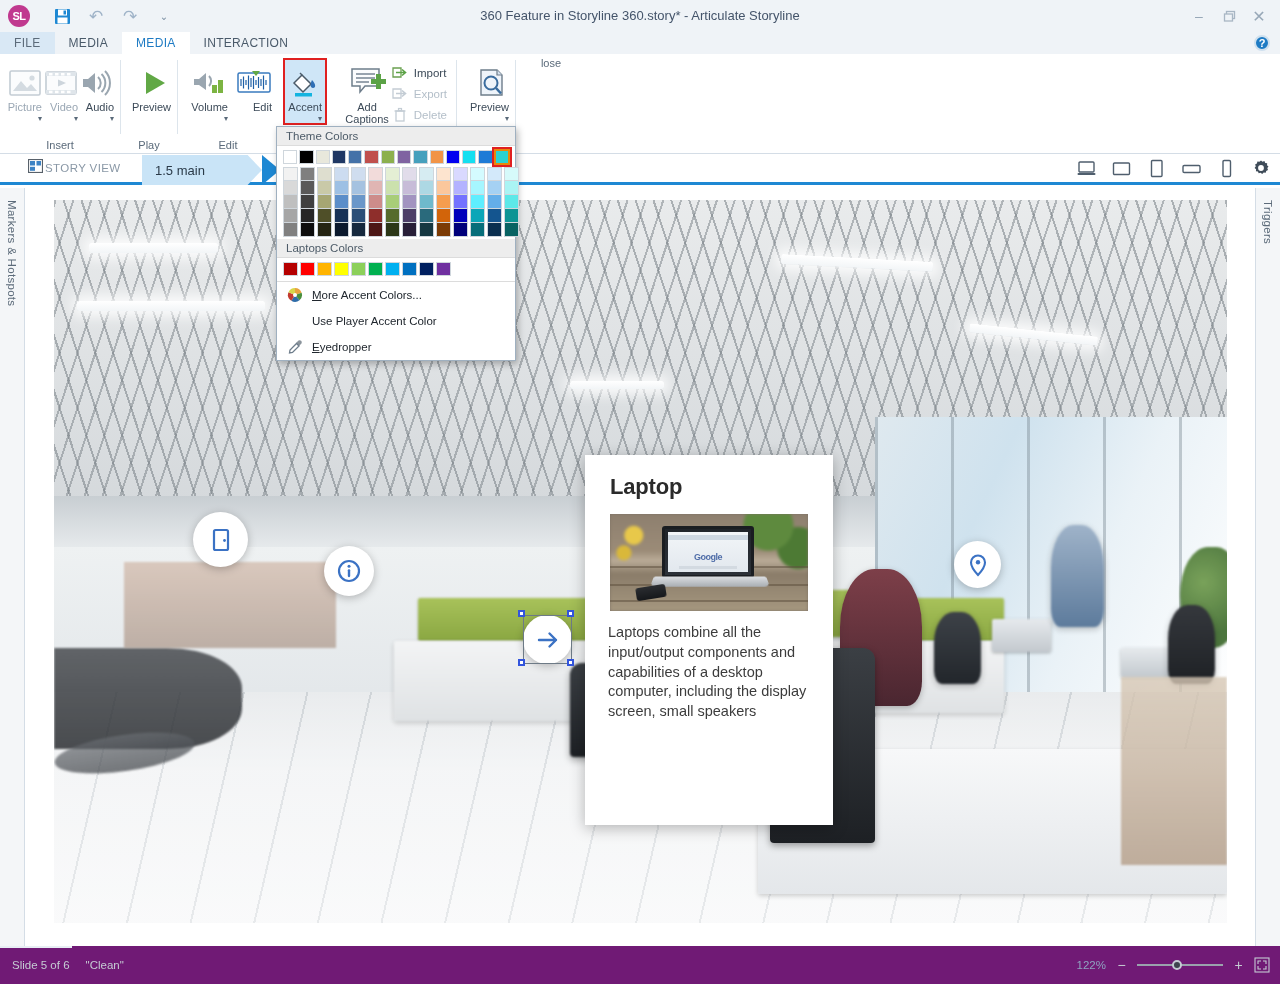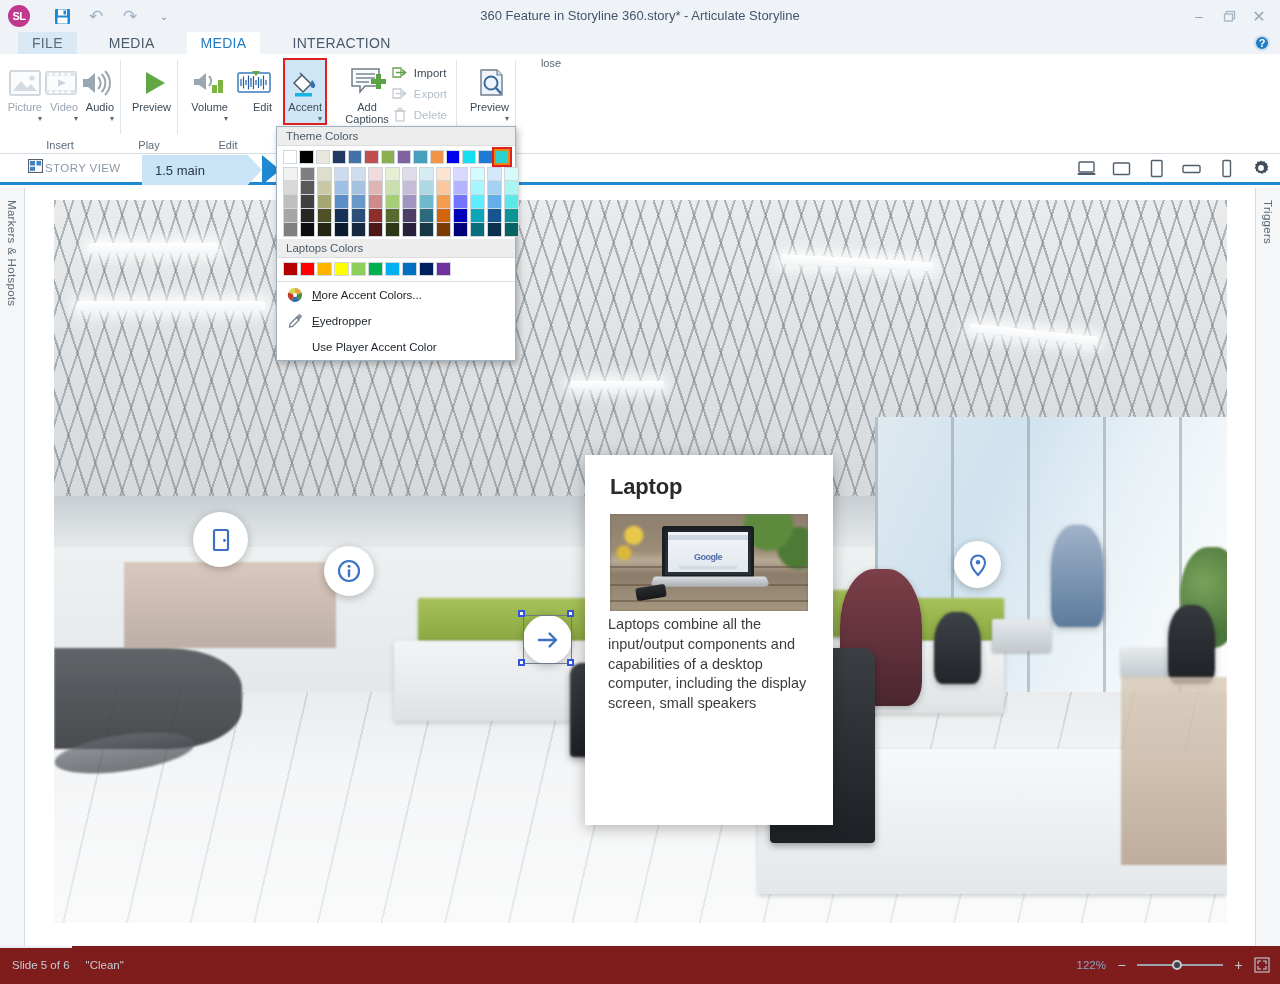--- a/index.html
+++ b/index.html
@@ -34,22 +34,22 @@
   .wc { width:30px; height:28px; display:flex; align-items:center; justify-content:center;
         color:#98a8b8; font-size:14px; cursor:pointer; }
   .wc.close { font-size:16px; }
 
   
   .tabbar {
     position:absolute; left:0; top:32px; width:1280px; height:22px;
     background:#eff3f7; display:flex; align-items:stretch;
   }
   .tab {
-    padding:0 14px; font-size:14px; color:#4a5a6a; letter-spacing:.3px;
-    display:flex; align-items:center; cursor:pointer;margin-left:18px;
+    padding:0 14px; font-size:12px; color:#4a5a6a; letter-spacing:.3px;
+    display:flex; align-items:center; cursor:pointer;
   }
   .tab.file { background:#d9e8f5; color:#5c6b7a; }
   .tab.active { background:#ffffff; color:#1e7bc4; }
   .help-btn {
     position:absolute; right:10px; top:3px; width:16px; height:16px; border-radius:50%;
     background:#1e7bc4; color:#fff; font-size:11px; font-weight:bold;
     display:flex; align-items:center; justify-content:center; cursor:pointer;
     border:2px solid #cfe0ee;
   }
 
@@ -286,21 +286,21 @@
     background:linear-gradient(#dcdfe2,#a9aeb3);
     border-radius:2px 2px 5px 5px;
     transform: perspective(60px) rotateX(22deg);
   }
   .ci-phone {
     position:absolute; left:26px; top:72px; width:30px; height:13px;
     background:linear-gradient(#2a2d31,#16181b); border-radius:3px;
     transform: rotate(-9deg);
   }
   .card-body {
-    padding:4px 23px 0 23px; font-size:14.5px; line-height:19.8px; color:#3c3c3c;
+    padding:12px 23px 0 23px; font-size:14.5px; line-height:19.8px; color:#3c3c3c;
   }
   .player-wrap {
     position:absolute; left:12px; top:296px; width:224px; height:59px;
     border:3px solid #e02020;
   }
   .player-dash {
     position:absolute; inset:4px; border:2px dashed #1c3f9e;
   }
   .player {
     position:absolute; left:9px; top:9px; width:198px; height:33px;
@@ -316,21 +316,21 @@
   .track-fill { position:absolute; left:0; top:0; height:4px; width:55%; background:#14cdf0; border-radius:2px; }
   .track-knob {
     position:absolute; left:55%; top:50%; transform:translate(-50%,-50%);
     width:12px; height:12px; border-radius:50%; background:#14cdf0; cursor:pointer;
   }
   .time { font-size:12.5px; color:#555; white-space:nowrap; }
 
   
   .statusbar {
     position:absolute; left:0; top:946px; width:1280px; height:38px;
-    background:#7f1d1d; display:flex; align-items:center;
+    background:#701a75; display:flex; align-items:center;
   }
   .sb-text { font-size:11.5px; color:#c5cbd3; margin-left:12px; }
   .sb-text2 { font-size:11.5px; color:#c5cbd3; margin-left:16px; }
   .zoomarea { position:absolute; right:10px; top:0; height:38px; display:flex; align-items:center; gap:9px; }
   .zoom-pct { font-size:11.5px; color:#8fa3c0; }
   .z-btn { color:#c5cbd3; font-size:14px; cursor:pointer; width:13px; text-align:center; }
   .z-track { position:relative; width:86px; height:2px; background:#9aa2ad; }
   .z-knob {
     position:absolute; left:46%; top:50%; transform:translate(-50%,-50%);
     width:10px; height:10px; border-radius:50%; background:#3d434d; border:2px solid #c5cbd3; cursor:pointer;
@@ -728,31 +728,31 @@
           <path d="M8 8 L14.6 5.8 A7 7 0 0 1 12.5 13.3 Z" fill="#4a8f3c"></path>
           <path d="M8 8 L12.5 13.3 A7 7 0 0 1 4.3 13.8 Z" fill="#2e6ca8"></path>
           <path d="M8 8 L4.3 13.8 A7 7 0 0 1 1.5 5.3 Z" fill="#c23a2e"></path>
           <path d="M8 8 L1.5 5.3 A7 7 0 0 1 8 1 Z" fill="#d8d64a"></path>
           <circle cx="8" cy="8" r="2" fill="#ffffff"></circle>
         </svg>
       </div>
       <div><span class="und">M</span>ore Accent Colors...</div>
     </div>
     <div class="dd-item">
+      <div class="di-ic"></div>
+      <div>Use Player Accent Color</div>
+    </div>
+    <div class="dd-item">
       <div class="di-ic">
         <svg width="16" height="16" viewBox="0 0 16 16">
             <path d="M11.5 1.5 a2.2 2.2 0 0 1 3 3 L12 7 l-3-3 Z" fill="#8b949c"></path>
             <path d="M9.5 4.5 L12 7 L5.5 13.5 L2.5 14 L3 11 Z" fill="none" stroke="#6e7d8b" stroke-width="1.3"></path>
           </svg>
       </div>
       <div><span class="und">E</span>yedropper</div>
-    </div>
-    <div class="dd-item">
-      <div class="di-ic"></div>
-      <div>Use Player Accent Color</div>
     </div>
   </div>
 
   <div class="slidebar">
     <div class="storyview">
       <span>
         <svg width="15" height="14" viewBox="0 0 15 14">
             <rect x="0.5" y="0.5" width="14" height="13" fill="none" stroke="#58616a" stroke-width="1.2"></rect>
             <rect x="2" y="2" width="5" height="4.5" fill="#3d83c4"></rect>
             <rect x="8.5" y="2" width="4.5" height="4.5" fill="#3d83c4"></rect>

